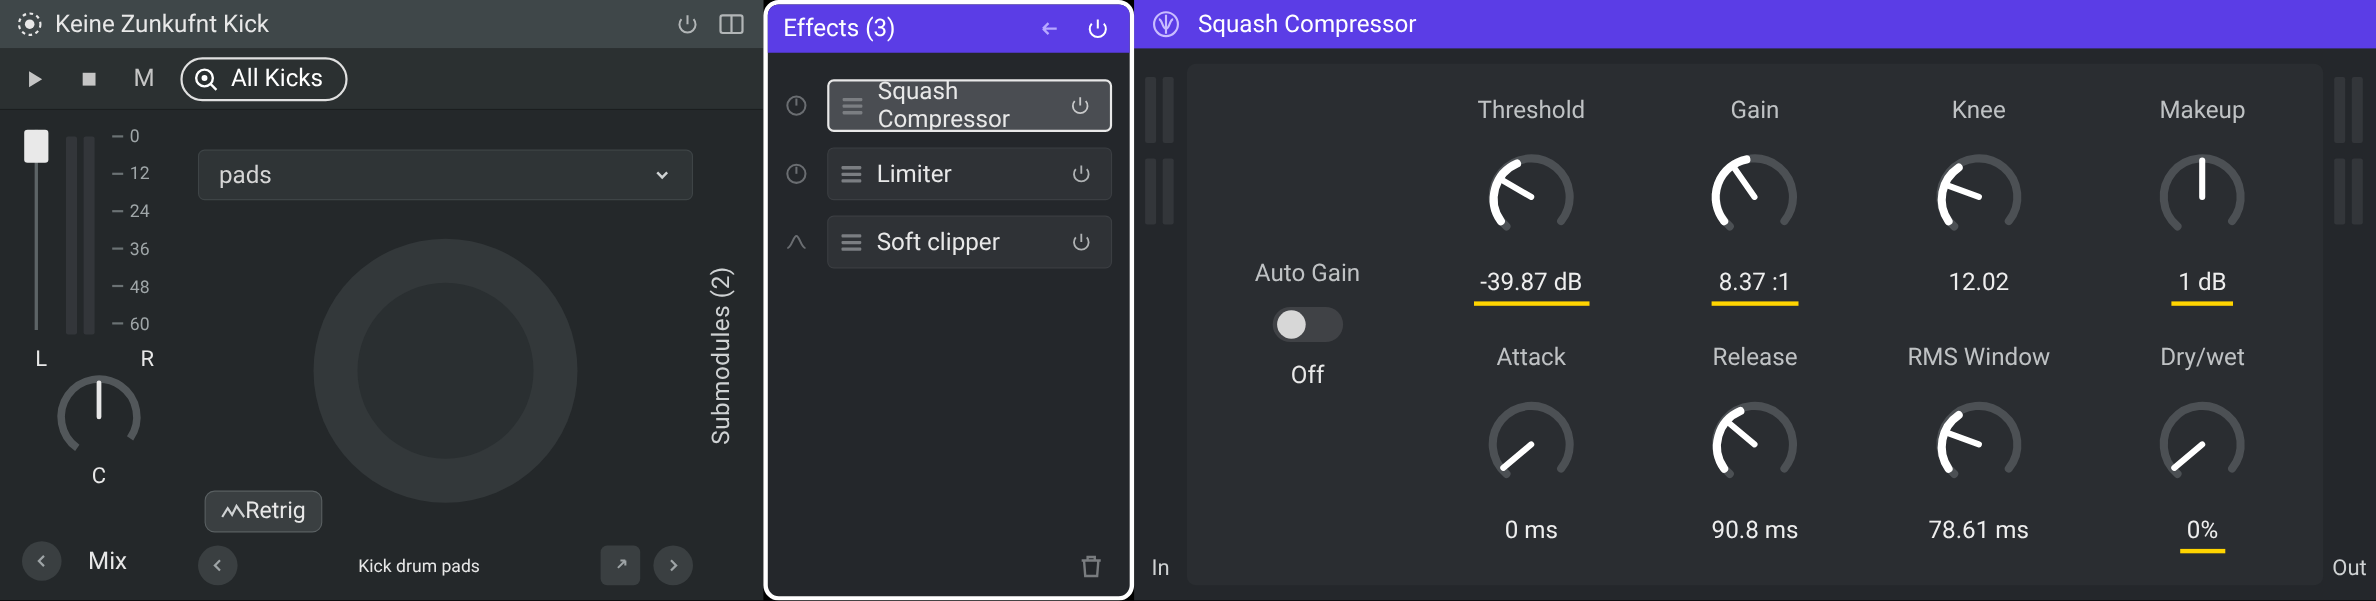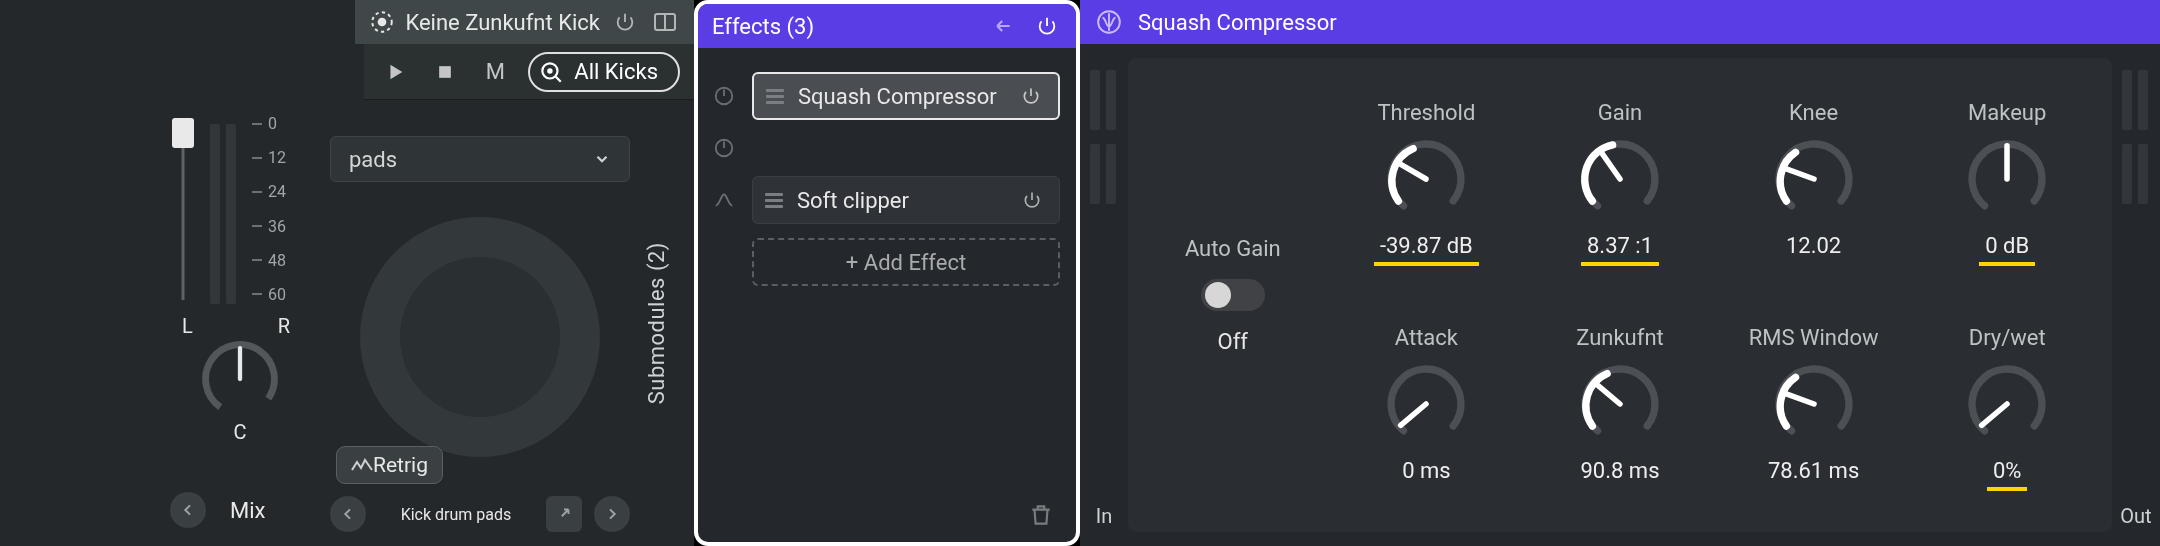--- a/index.html
+++ b/index.html
@@ -3,21 +3,21 @@
 <meta charset="utf-8">
 <style>
   * { box-sizing: border-box; margin: 0; padding: 0; }
   html, body { width: 2160px; height: 546px; overflow: hidden; background: #000; font-family: -apple-system, BlinkMacSystemFont, "Segoe UI", Roboto, sans-serif; color: #e8e8e8; }
   .app { display: flex; width: 2160px; height: 546px; }
 
   
   .module-panel {
     width: 694px;
     background: #24282a;
-    display: flex; flex-direction: column; align-items: flex-end;
+    display: flex; flex-direction: column;
   }
   .module-header {
     height: 44px;
     background: #3f4749;
     display: flex; align-items: center; gap: 10px;
     padding: 0 14px;
   }
   .module-header .module-title { font-size: 22px; color: #e8e8e8; flex: 1; }
   .module-header .header-icon-btn {
     width: 30px; height: 30px; display:flex; align-items:center; justify-content:center;
@@ -94,21 +94,21 @@
     position:absolute; right:16px; top:0; bottom:0; width:44px;
     display:flex; align-items:center; justify-content:center;
   }
   .submodules .vtxt {
     writing-mode: vertical-rl; transform: rotate(180deg);
     font-size:22px; letter-spacing:.5px; color:#cfd2d3;
   }
 
   
   .effects-panel {
-    width: 386px; position:relative;
+    width: 337px; position:relative;
     background:#24272b;
     border: 4px solid #fff; border-radius: 14px;
     display:flex; flex-direction:column;
   }
   .effects-header {
     height:44px; background:#5b3de6;
     display:flex; align-items:center; gap:14px; padding: 0 14px;
     border-radius: 10px 10px 0 0;
   }
   .purple-title { font-size:22px; color:#fff; flex:1; }
@@ -164,21 +164,21 @@
   .meter-label { font-size:20px; color:#cfd2d3; margin-top:auto; padding-bottom:18px;}
 
   .knob-grid-wrap {
     flex:1; background:#2a2d31; border-radius:8px; margin: 14px 0;
     display:flex; align-items:center; justify-content:center;
   }
   .knob-slots {
     display:grid; grid-template-columns: repeat(5, 1fr); grid-template-rows: repeat(2,1fr);
     width: 100%; height: 100%; padding: 12px 8px;
   }
-  .knob-slot { display:flex; flex-direction:column; align-items:center; justify-content:center; gap:8px;}
+  .knob-slot { display:flex; flex-direction:column; align-items:center; justify-content:center; gap:20px;}
   .knob-slot .klabel { font-size:22px; color:#bfc2c4; }
   .knob-slot .kval { font-size:22px; color:#eee; border-bottom:4px solid transparent; padding:0 6px 4px; }
   .knob-slot .kval.mod { border-bottom-color:#ffd400; }
   .autogain-slot { justify-content:center; gap:18px; }
   .switch {
     width:64px; height:32px; border-radius:18px; background:#404246; position:relative;
   }
   .switch .dot { position:absolute; top:3px; left:4px; width:26px; height:26px; border-radius:50%; background:#d7d7d7; }
   .autogain-state { font-size:22px; }
 
@@ -381,20 +381,34 @@
         </div>
       </div>
 
       <div class="effect-row">
         <span class="effect-type-icon">
           <svg width="22" height="22" viewBox="0 0 24 24" fill="none" stroke="#9a9da1" stroke-width="2">
               <circle cx="12" cy="12" r="9"></circle>
               <line x1="12" y1="5" x2="12" y2="12"></line>
             </svg>
         </span>
+        <div class="effect-item">
+          <div class="drag-handle">
+              <span></span>
+              <span></span>
+              <span></span>
+            </div>
+          <span class="effect-name">Limiter</span>
+          <span class="effect-power">
+            <svg width="20" height="20" viewBox="0 0 24 24" fill="none" stroke="#cfd2d3" stroke-width="2">
+                <path d="M12 3v9"></path>
+                <path d="M6 7a8 8 0 1 0 12 0"></path>
+              </svg>
+          </span>
+        </div>
       </div>
 
       <div class="effect-row">
         <span class="effect-type-icon">
           <svg width="24" height="22" viewBox="0 0 24 24" fill="none" stroke="#9a9da1" stroke-width="2">
               <path d="M3 18 C7 18 9 6 12 6 C15 6 17 18 21 18"></path>
             </svg>
         </span>
         <div class="effect-item">
           <div class="drag-handle">
@@ -407,23 +421,20 @@
             <svg width="20" height="20" viewBox="0 0 24 24" fill="none" stroke="#cfd2d3" stroke-width="2">
                 <path d="M12 3v9"></path>
                 <path d="M6 7a8 8 0 1 0 12 0"></path>
               </svg>
           </span>
         </div>
       </div>
 
       <div class="effect-row">
         <span class="effect-type-icon"></span>
-        <div class="add-effect">
-          <span>+ Add Effect</span>
-        </div>
       </div>
     </div>
 
     <div class="effects-footer">
       <span class="trash">
         <svg width="26" height="28" viewBox="0 0 24 24" fill="none" stroke="#9da0a3" stroke-width="2">
             <path d="M4 7h16M9 7V4h6v3M6 7l1 13h10l1-13"></path>
           </svg>
       </span>
     </div>
@@ -494,34 +505,34 @@
               </svg>
             <span class="kval">12.02</span>
           </div>
 
           <div class="knob-slot">
             <span class="klabel">Makeup</span>
             <svg width="92" height="92" viewBox="0 0 100 100">
                 <circle cx="50" cy="50" r="38" fill="none" stroke="#4c5054" stroke-width="8" stroke-linecap="round" stroke-dasharray="178 400" transform="rotate(130 50 50)"></circle>
                 <path d="M50 50 L50 14" stroke="#fff" stroke-width="6" stroke-linecap="round"></path>
               </svg>
-            <span class="kval mod">0 dB</span>
+            <span class="kval mod">1 dB</span>
           </div>
 
           <div class="knob-slot">
             <span class="klabel">Attack</span>
             <svg width="92" height="92" viewBox="0 0 100 100">
                 <circle cx="50" cy="50" r="38" fill="none" stroke="#4c5054" stroke-width="8" stroke-linecap="round" stroke-dasharray="178 400" transform="rotate(130 50 50)"></circle>
                 <path d="M50 50 L50 14" stroke="#fff" stroke-width="6" stroke-linecap="round" transform="rotate(-130 50 50)"></path>
               </svg>
             <span class="kval">0 ms</span>
           </div>
 
           <div class="knob-slot">
-            <span class="klabel">Zunkufnt</span>
+            <span class="klabel">Release</span>
             <svg width="92" height="92" viewBox="0 0 100 100">
                 <circle cx="50" cy="50" r="38" fill="none" stroke="#4c5054" stroke-width="8" stroke-linecap="round" stroke-dasharray="178 400" transform="rotate(130 50 50)"></circle>
                 <path d="M50 50 L50 14" stroke="#fff" stroke-width="6" stroke-linecap="round" transform="rotate(-50 50 50)"></path>
                 <path d="M 20 74 A 38 38 0 0 1 36 17" fill="none" stroke="#fff" stroke-width="8" stroke-linecap="round"></path>
               </svg>
             <span class="kval">90.8 ms</span>
           </div>
 
           <div class="knob-slot">
             <span class="klabel">RMS Window</span>

